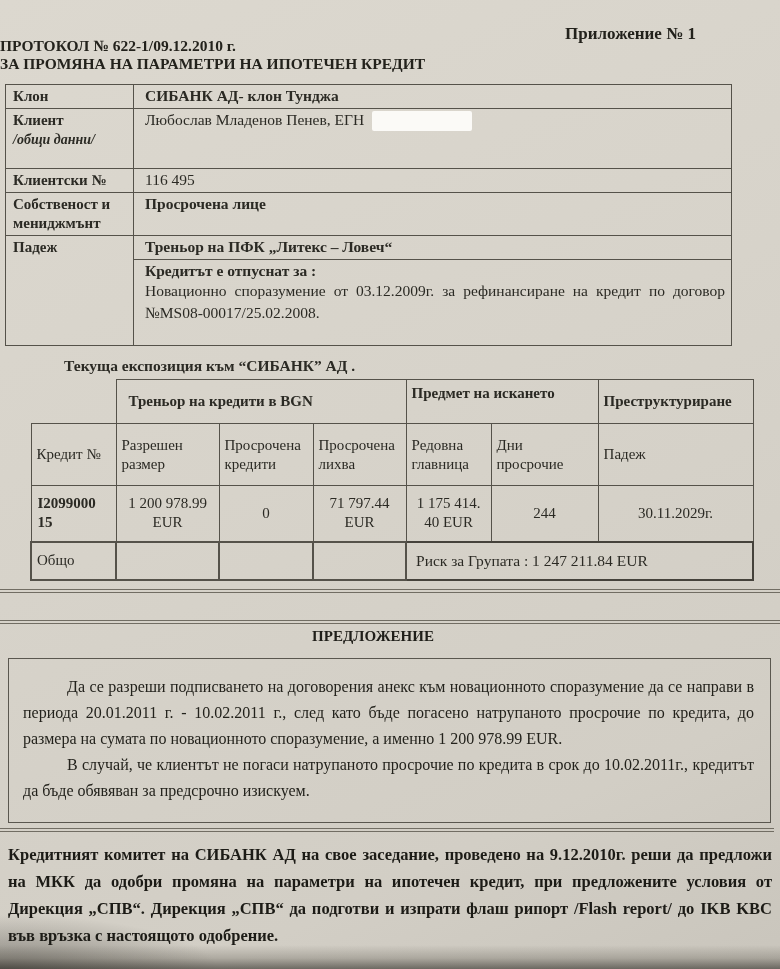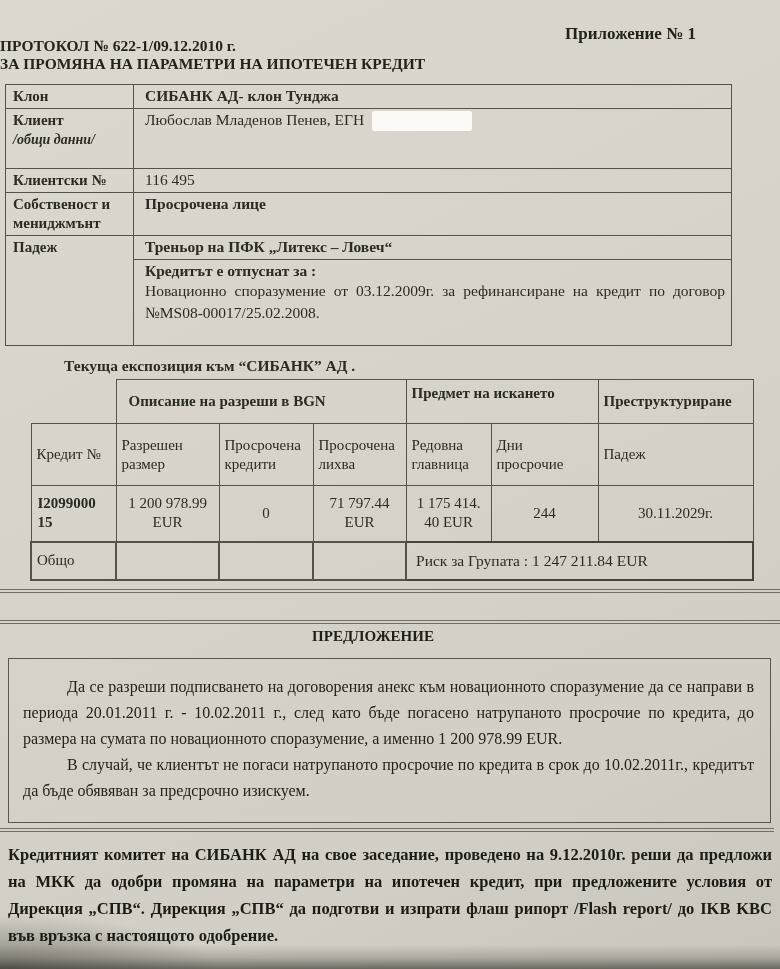--- a/index.html
+++ b/index.html
@@ -150,21 +150,21 @@
         <col style="width:103px">
         <col style="width:94px">
         <col style="width:93px">
       <col style="width:85px">
         <col style="width:107px">
         <col style="width:155px">
     </colgroup>
     <tbody>
         <tr class="grp">
       <td class="ghost"></td>
-      <td colspan="3" style="padding-left:12px;">Описание на разреши в BGN</td>
+      <td colspan="3" style="padding-left:12px;">Треньор на кредити в BGN</td>
       <td colspan="2" style="vertical-align:top;">Предмет на искането</td>
       <td class="grp-wrap">Преструктуриране</td>
     </tr>
     <tr class="cols">
       <td>Кредит №</td>
       <td>Разрешен размер</td>
       <td>Просрочена кредити</td>
       <td>Просрочена лихва</td>
       <td>Редовна главница</td>
       <td>Дни просрочие</td>

